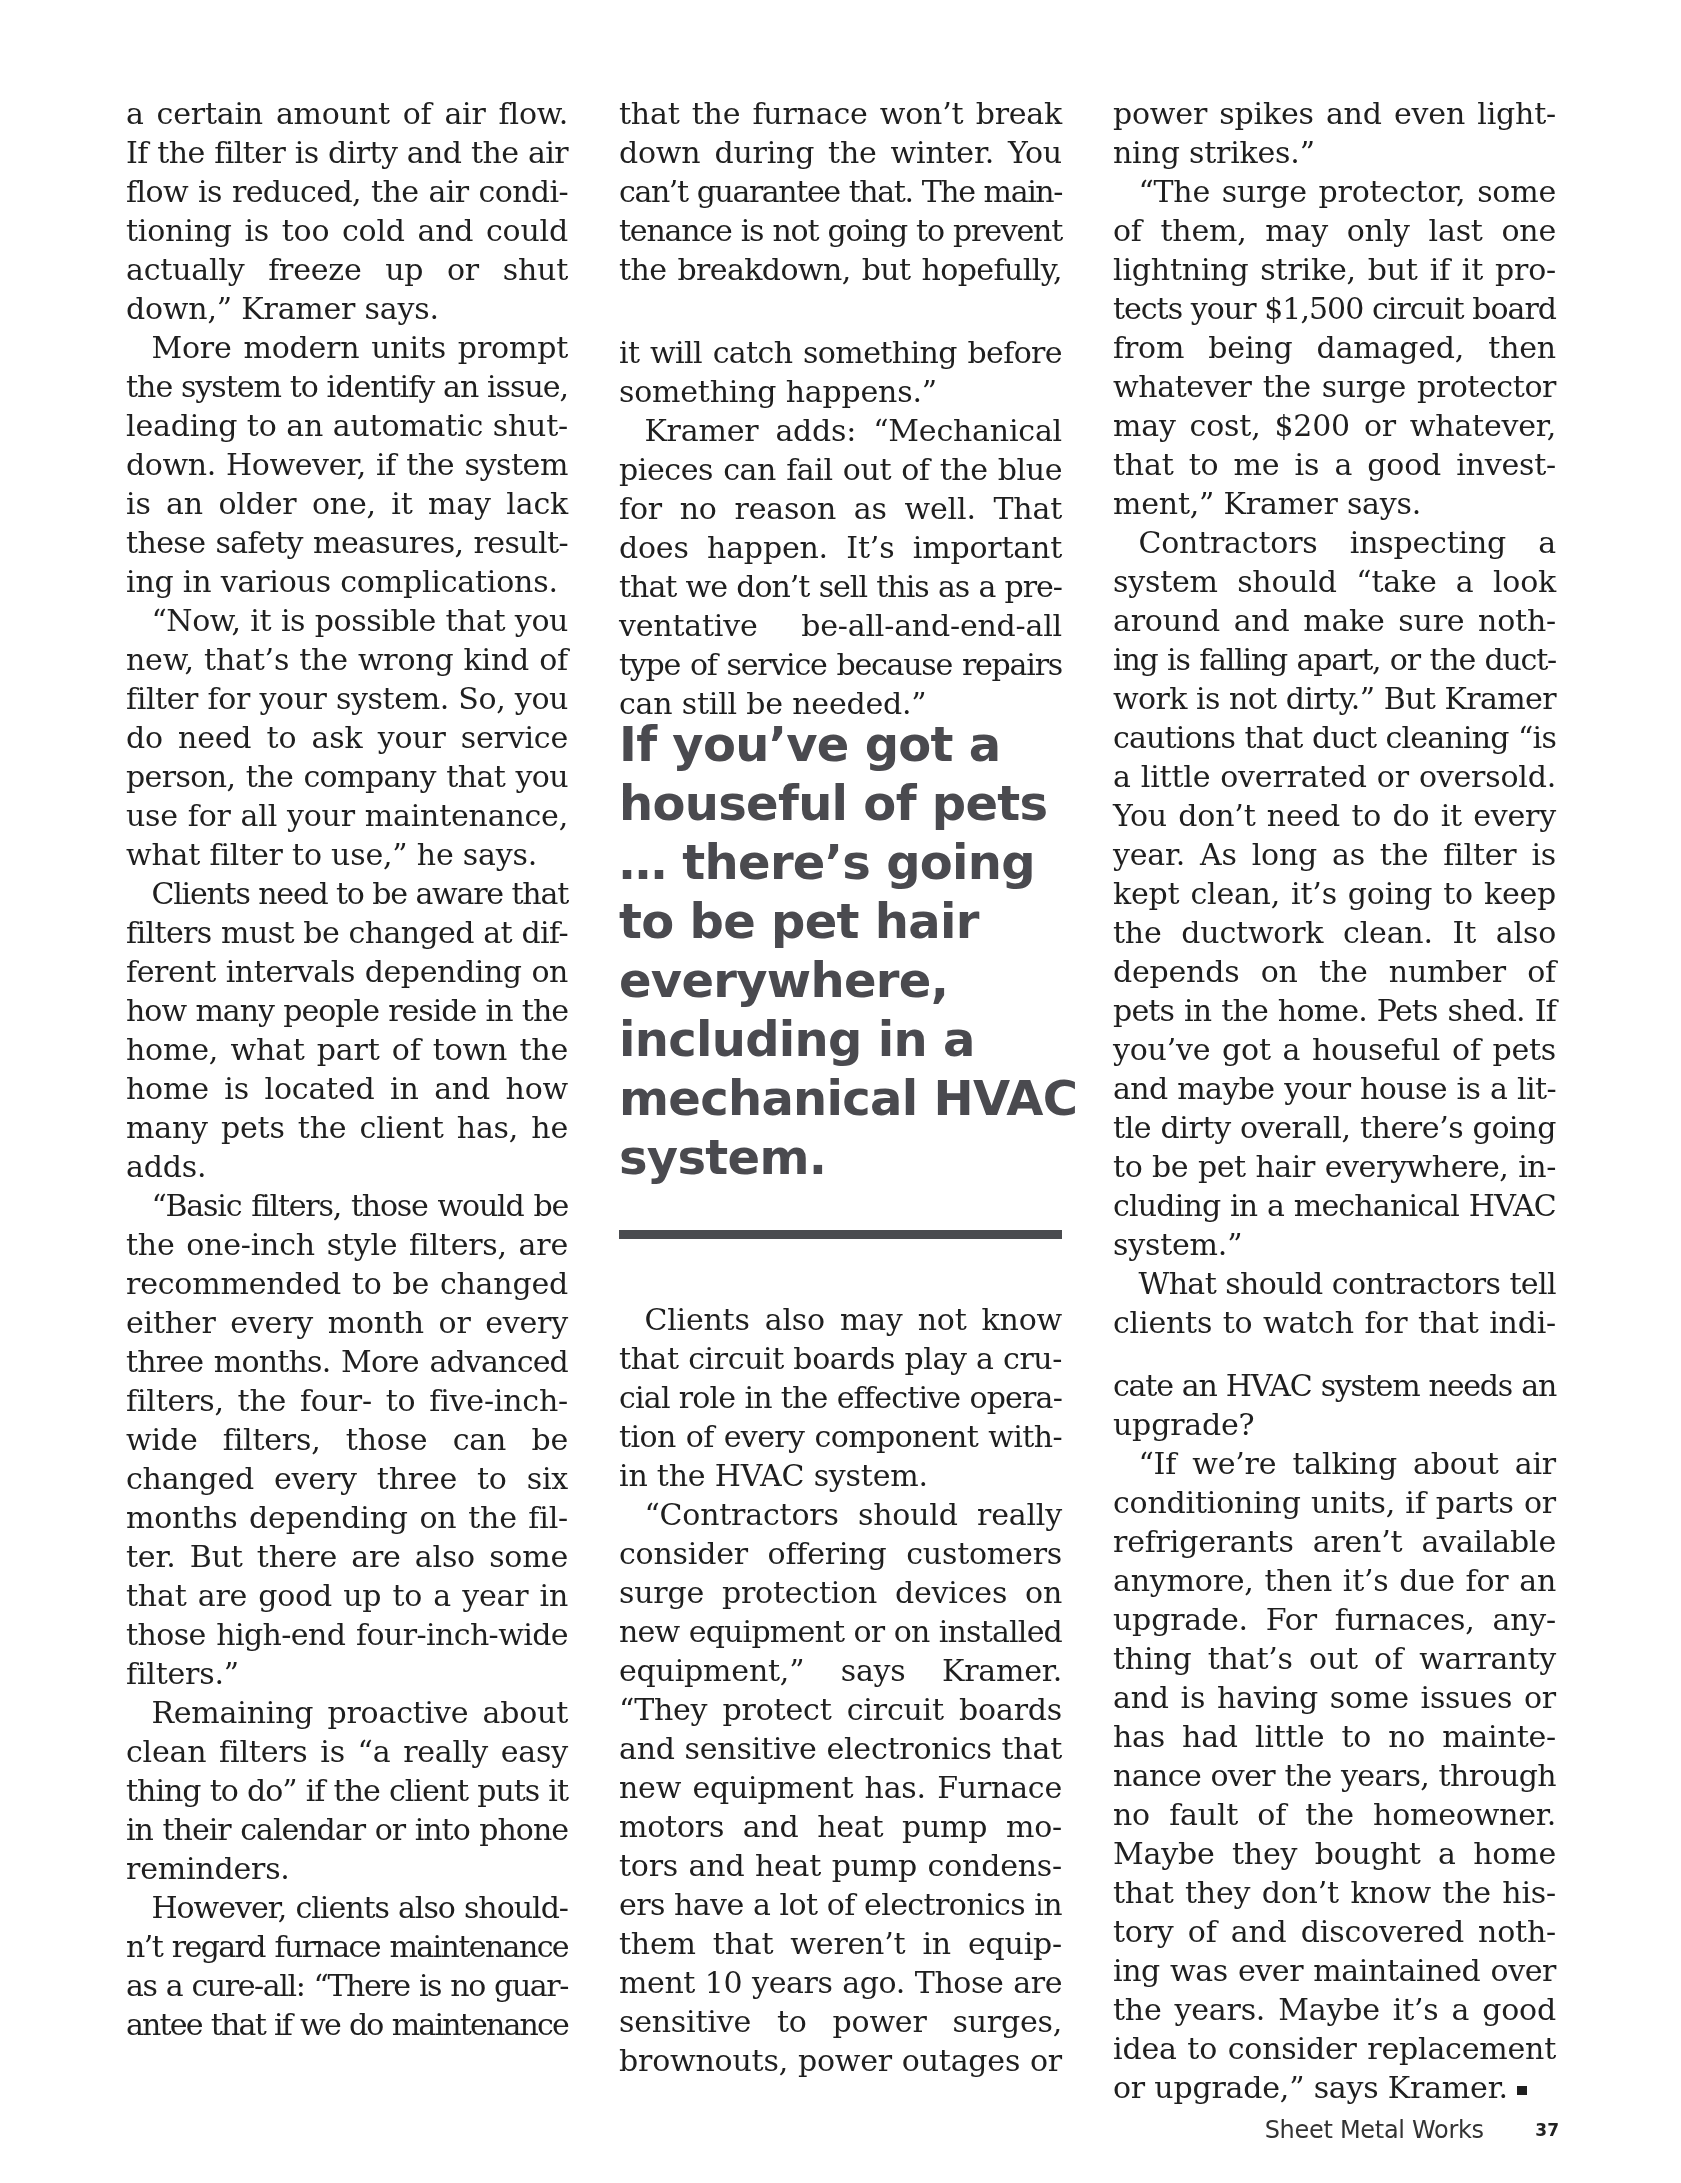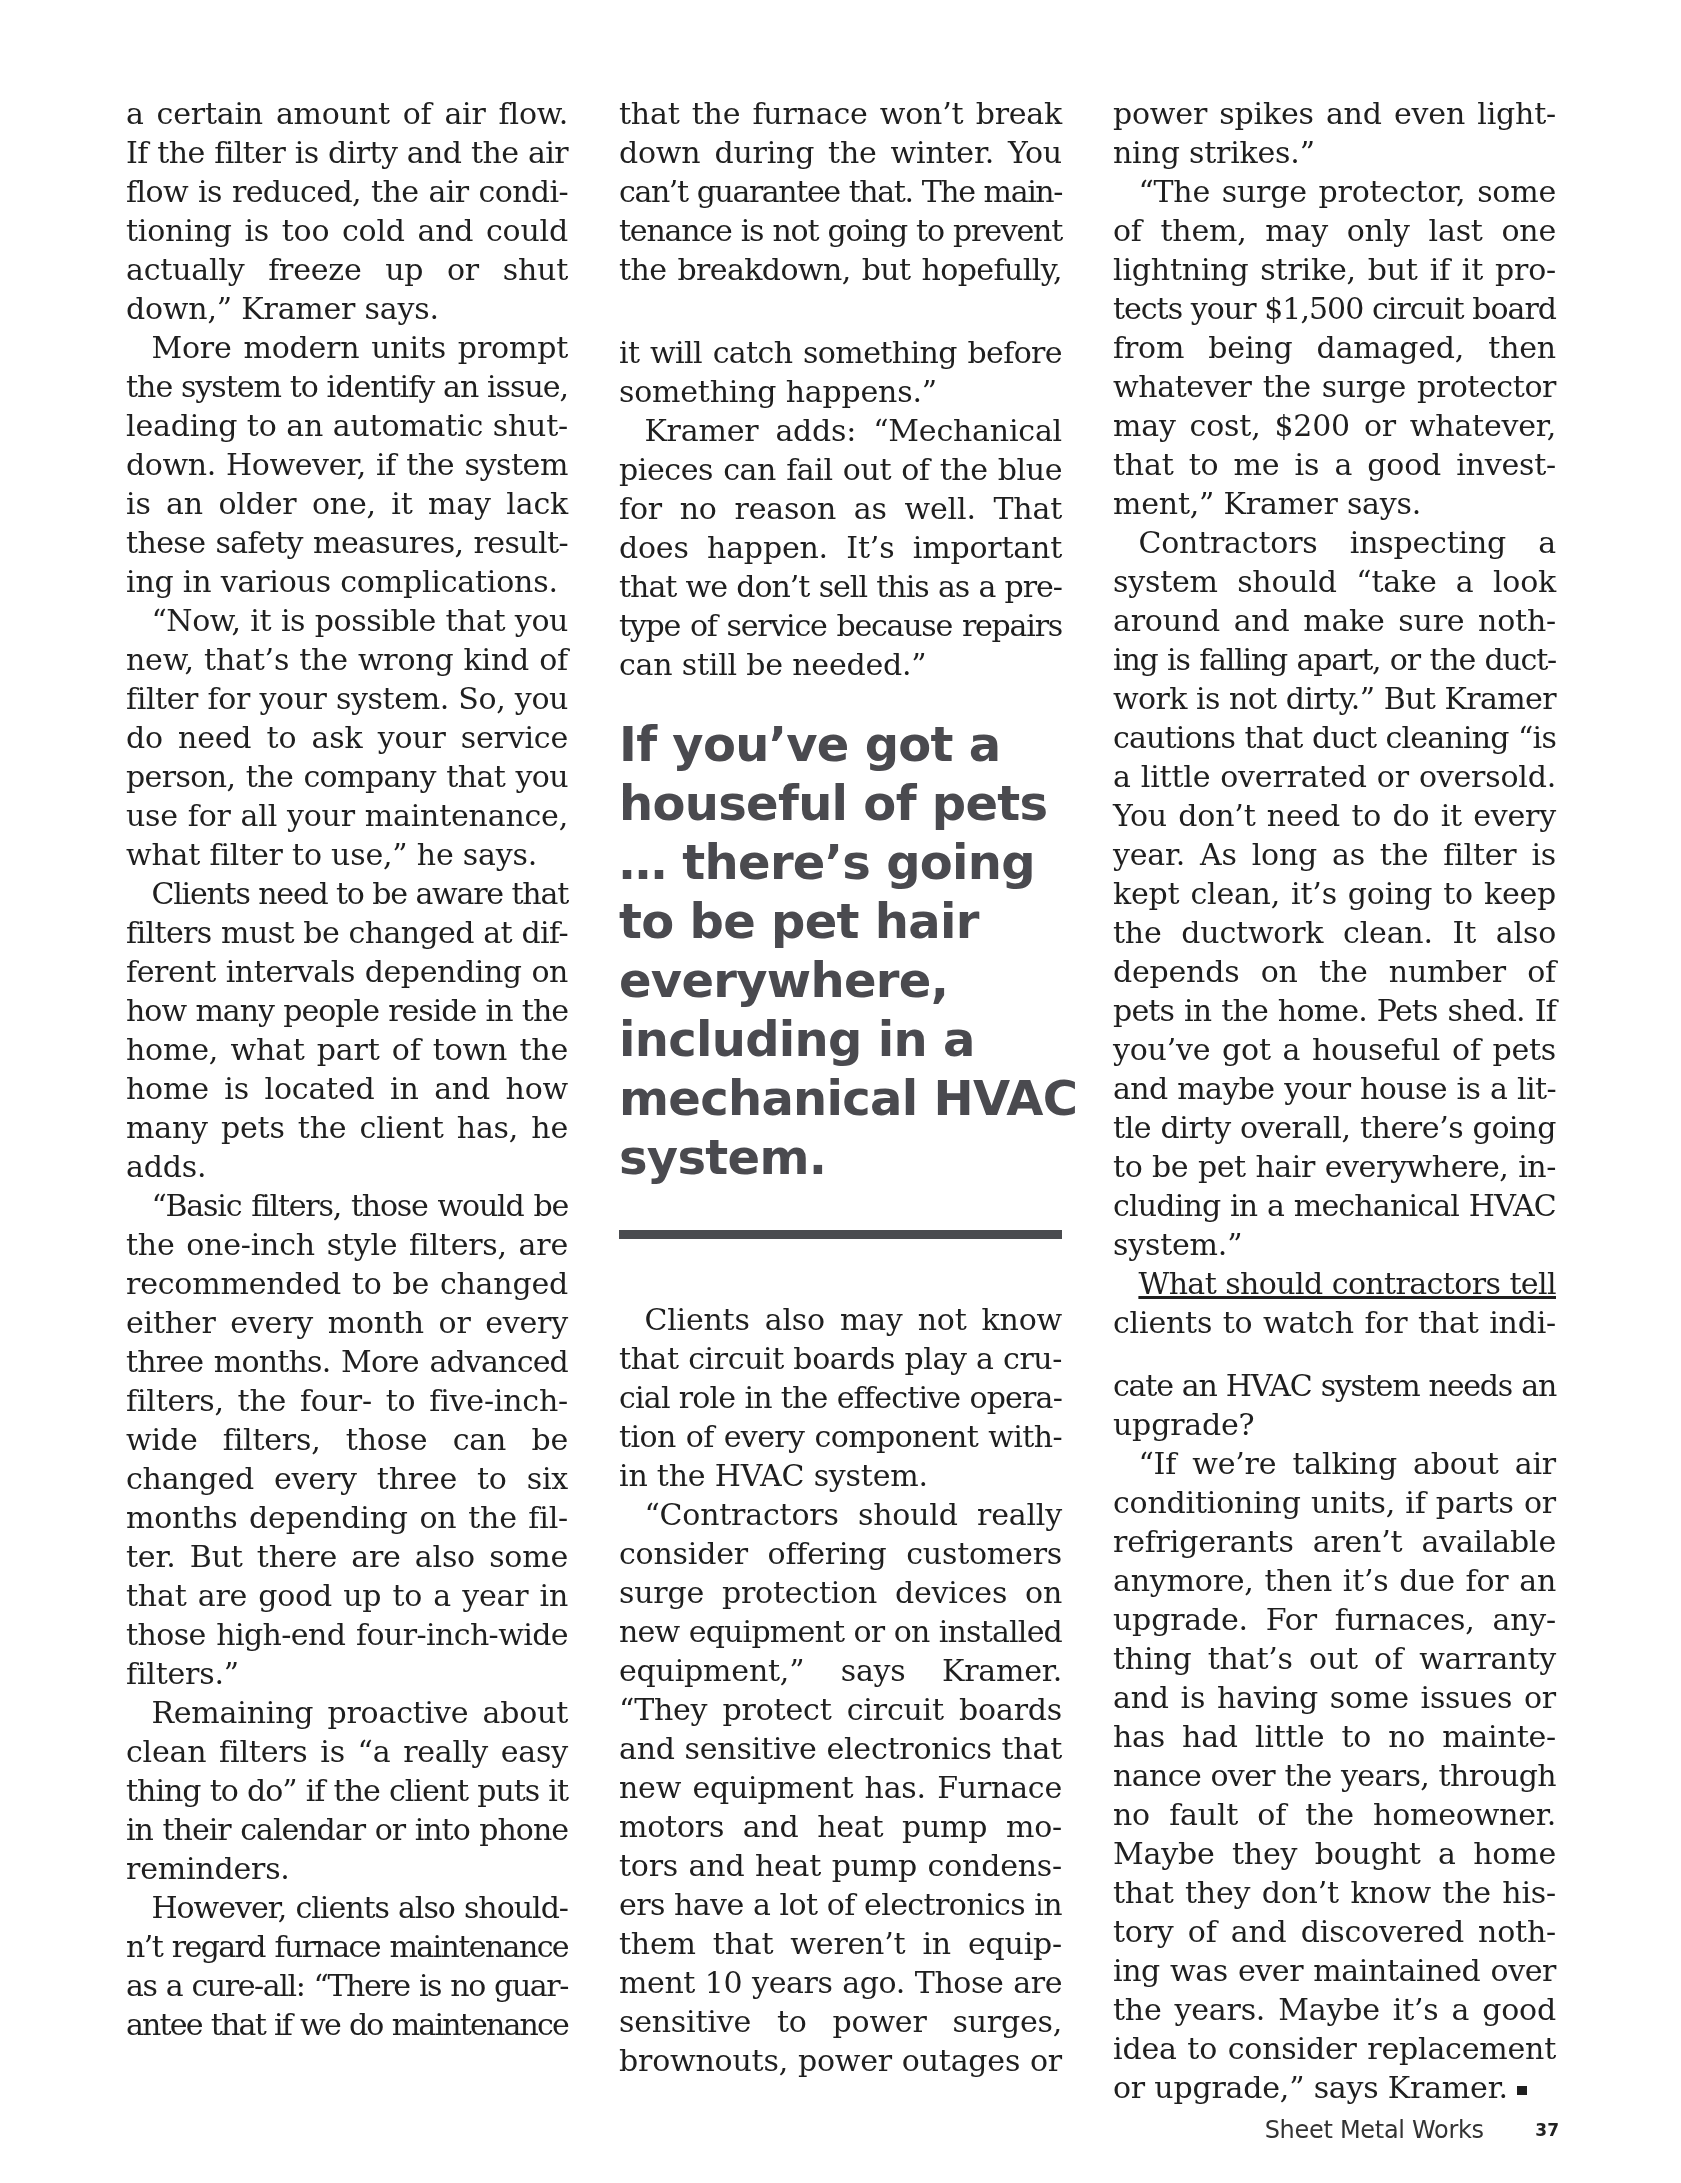--- a/index.html
+++ b/index.html
@@ -114,20 +114,21 @@
       <span class="line" style="letter-spacing: -1.4px;">can’t guarantee that. The main-</span>
       <span class="line" style="letter-spacing: -1.2px;">tenance is not going to prevent</span>
       <span class="line" style="letter-spacing: -0.6px;">the breakdown, but hopefully,</span>
       <span class="line" style="letter-spacing: -0.6px; margin-top: 44px;">it will catch something before</span>
       <span class="line last">something happens.”</span>
       <span class="line indent">Kramer adds: “Mechanical</span>
       <span class="line" style="letter-spacing: -0.4px;">pieces can fail out of the blue</span>
       <span class="line">for no reason as well. That</span>
       <span class="line">does happen. It’s important</span>
       <span class="line" style="letter-spacing: -1px;">that we don’t sell this as a pre-</span>
+      <span class="line">ventative be-all-and-end-all</span>
       <span class="line" style="letter-spacing: -1.2px;">type of service because repairs</span>
       <span class="line last">can still be needed.”</span>
     </div>
 
   <div class="pullquote">
     <span class="pq-line">If you’ve got a</span>
     <span class="pq-line">houseful of pets</span>
     <span class="pq-line">… there’s going</span>
     <span class="pq-line">to be pet hair</span>
     <span class="pq-line">everywhere,</span>
@@ -185,21 +186,21 @@
       <span class="line">kept clean, it’s going to keep</span>
       <span class="line">the ductwork clean. It also</span>
       <span class="line">depends on the number of</span>
       <span class="line" style="letter-spacing: -0.8px;">pets in the home. Pets shed. If</span>
       <span class="line">you’ve got a houseful of pets</span>
       <span class="line" style="letter-spacing: -0.6px;">and maybe your house is a lit-</span>
       <span class="line" style="letter-spacing: -0.4px;">tle dirty overall, there’s going</span>
       <span class="line" style="letter-spacing: -0.4px;">to be pet hair everywhere, in-</span>
       <span class="line" style="letter-spacing: -0.8px;">cluding in a mechanical HVAC</span>
       <span class="line last">system.”</span>
-      <span class="line indent" style="letter-spacing: -0.6px; text-decoration: underline;">What should contractors tell</span>
+      <span class="line indent" style="letter-spacing: -0.6px;">What should contractors tell</span>
       <span class="line">clients to watch for that indi-</span>
       <span class="line" style="letter-spacing: -1.2px; margin-top: 24px;">cate an HVAC system needs an</span>
       <span class="line last">upgrade?</span>
       <span class="line indent">“If we’re talking about air</span>
       <span class="line">conditioning units, if parts or</span>
       <span class="line">refrigerants aren’t available</span>
       <span class="line">anymore, then it’s due for an</span>
       <span class="line">upgrade. For furnaces, any-</span>
       <span class="line">thing that’s out of warranty</span>
       <span class="line">and is having some issues or</span>

